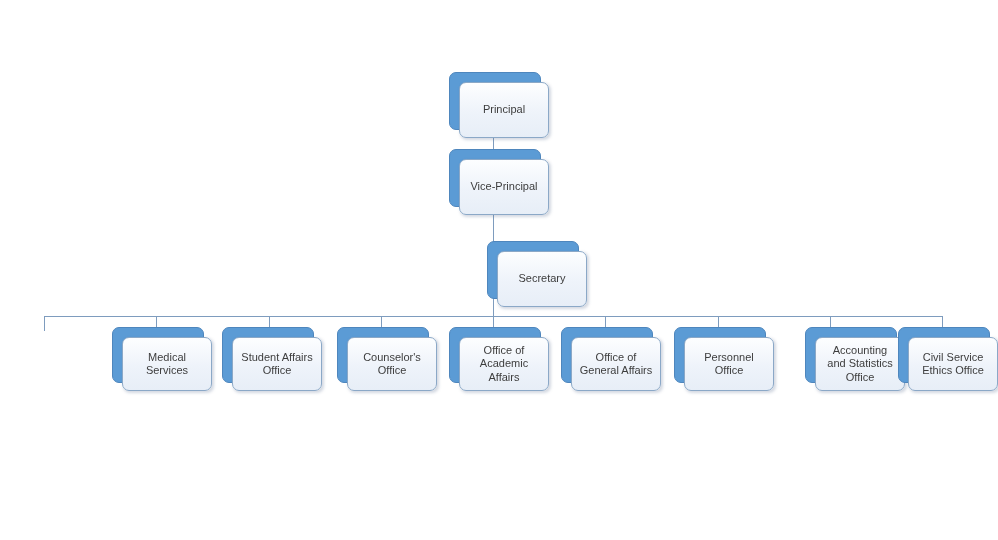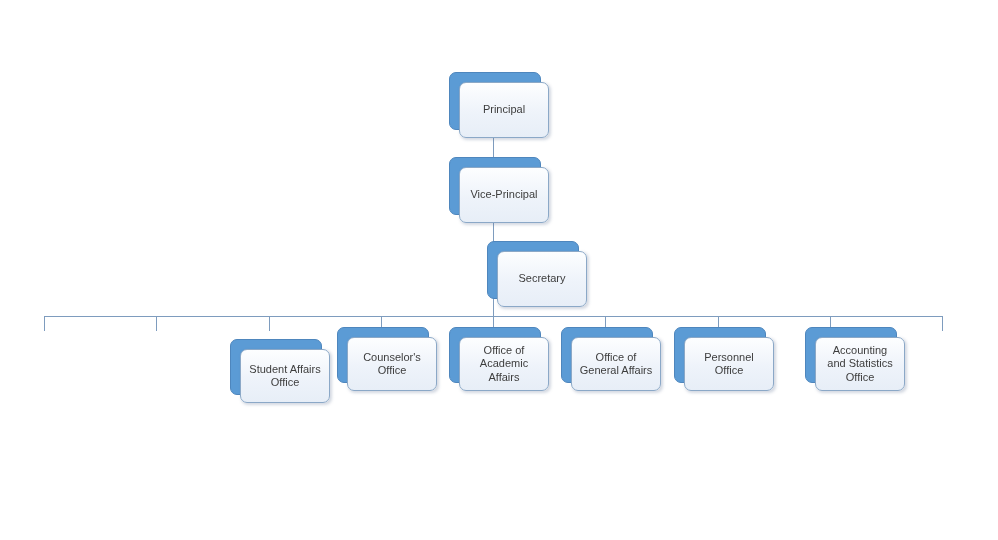--- a/index.html
+++ b/index.html
@@ -17,23 +17,23 @@
   #c-s-bus{left:493px;top:279px;height:38px;}
   #bus{left:44px;top:316px;width:899px;}
   .drop{top:317px;height:14px;}
   #d0{left:44px;}  #d1{left:156px;} #d2{left:269px;} #d3{left:381px;}
   #d4{left:493px;} #d5{left:605px;} #d6{left:718px;} #d7{left:830px;} #d8{left:942px;}
   
   .node{position:absolute;width:90px;z-index:2;}
   .lv{height:56px;}
   .dept{height:54px;top:337px;}
   #n-principal{left:459px;top:82px;}
-  #n-vice{left:459px;top:167px;}
+  #n-vice{left:459px;top:159px;}
   #n-secretary{left:459px;top:251px;margin-left:38px;}
-  #n-dep0{left:10px;}     #n-dep1{left:122px;}  #n-dep2{left:240px;margin-top:12px;}
+  #n-dep0{left:10px;}     #n-dep1{left:122px;}  #n-dep2{left:232px;}
   #n-dep3{left:347px;}    #n-dep4{left:459px;}  #n-dep5{left:571px;}
   #n-dep6{left:684px;text-decoration:underline;}    #n-dep7{left:815px;}  #n-dep8{left:908px;}
   .back{
     position:absolute;left:-10px;top:-10px;width:100%;height:100%;
     background:#5b9bd5;border:1px solid #4e86bd;border-radius:7px;
   }
   .front{
     position:absolute;left:0;top:0;right:0;bottom:0;
     background:linear-gradient(180deg,#fdfeff 0%,#eef3fa 55%,#e7eef7 100%);
     border:1px solid #8ba8c7;border-radius:7px;
@@ -77,20 +77,27 @@
       <span class="lbl">Vice-Principal</span>
     </div>
   </div>
   <div class="node lv" id="n-secretary">
     <div class="back"></div>
     <div class="front">
       <span class="lbl">Secretary</span>
     </div>
   </div>
 
+  <div class="node dept" id="n-dep1">
+    <div class="back"></div>
+    <div class="front">
+      <span class="lbl">Medical
+Services</span>
+    </div>
+  </div>
   <div class="node dept" id="n-dep2">
     <div class="back"></div>
     <div class="front">
       <span class="lbl">Student Affairs
 Office</span>
     </div>
   </div>
   <div class="node dept" id="n-dep3">
     <div class="back"></div>
     <div class="front">
@@ -121,14 +128,21 @@
     </div>
   </div>
   <div class="node dept" id="n-dep7">
     <div class="back"></div>
     <div class="front">
       <span class="lbl">Accounting
 and Statistics
 Office</span>
     </div>
   </div>
+  <div class="node dept" id="n-dep8">
+    <div class="back"></div>
+    <div class="front">
+      <span class="lbl">Civil Service
+Ethics Office</span>
+    </div>
+  </div>
 
 </div>
 
 </body></html>

